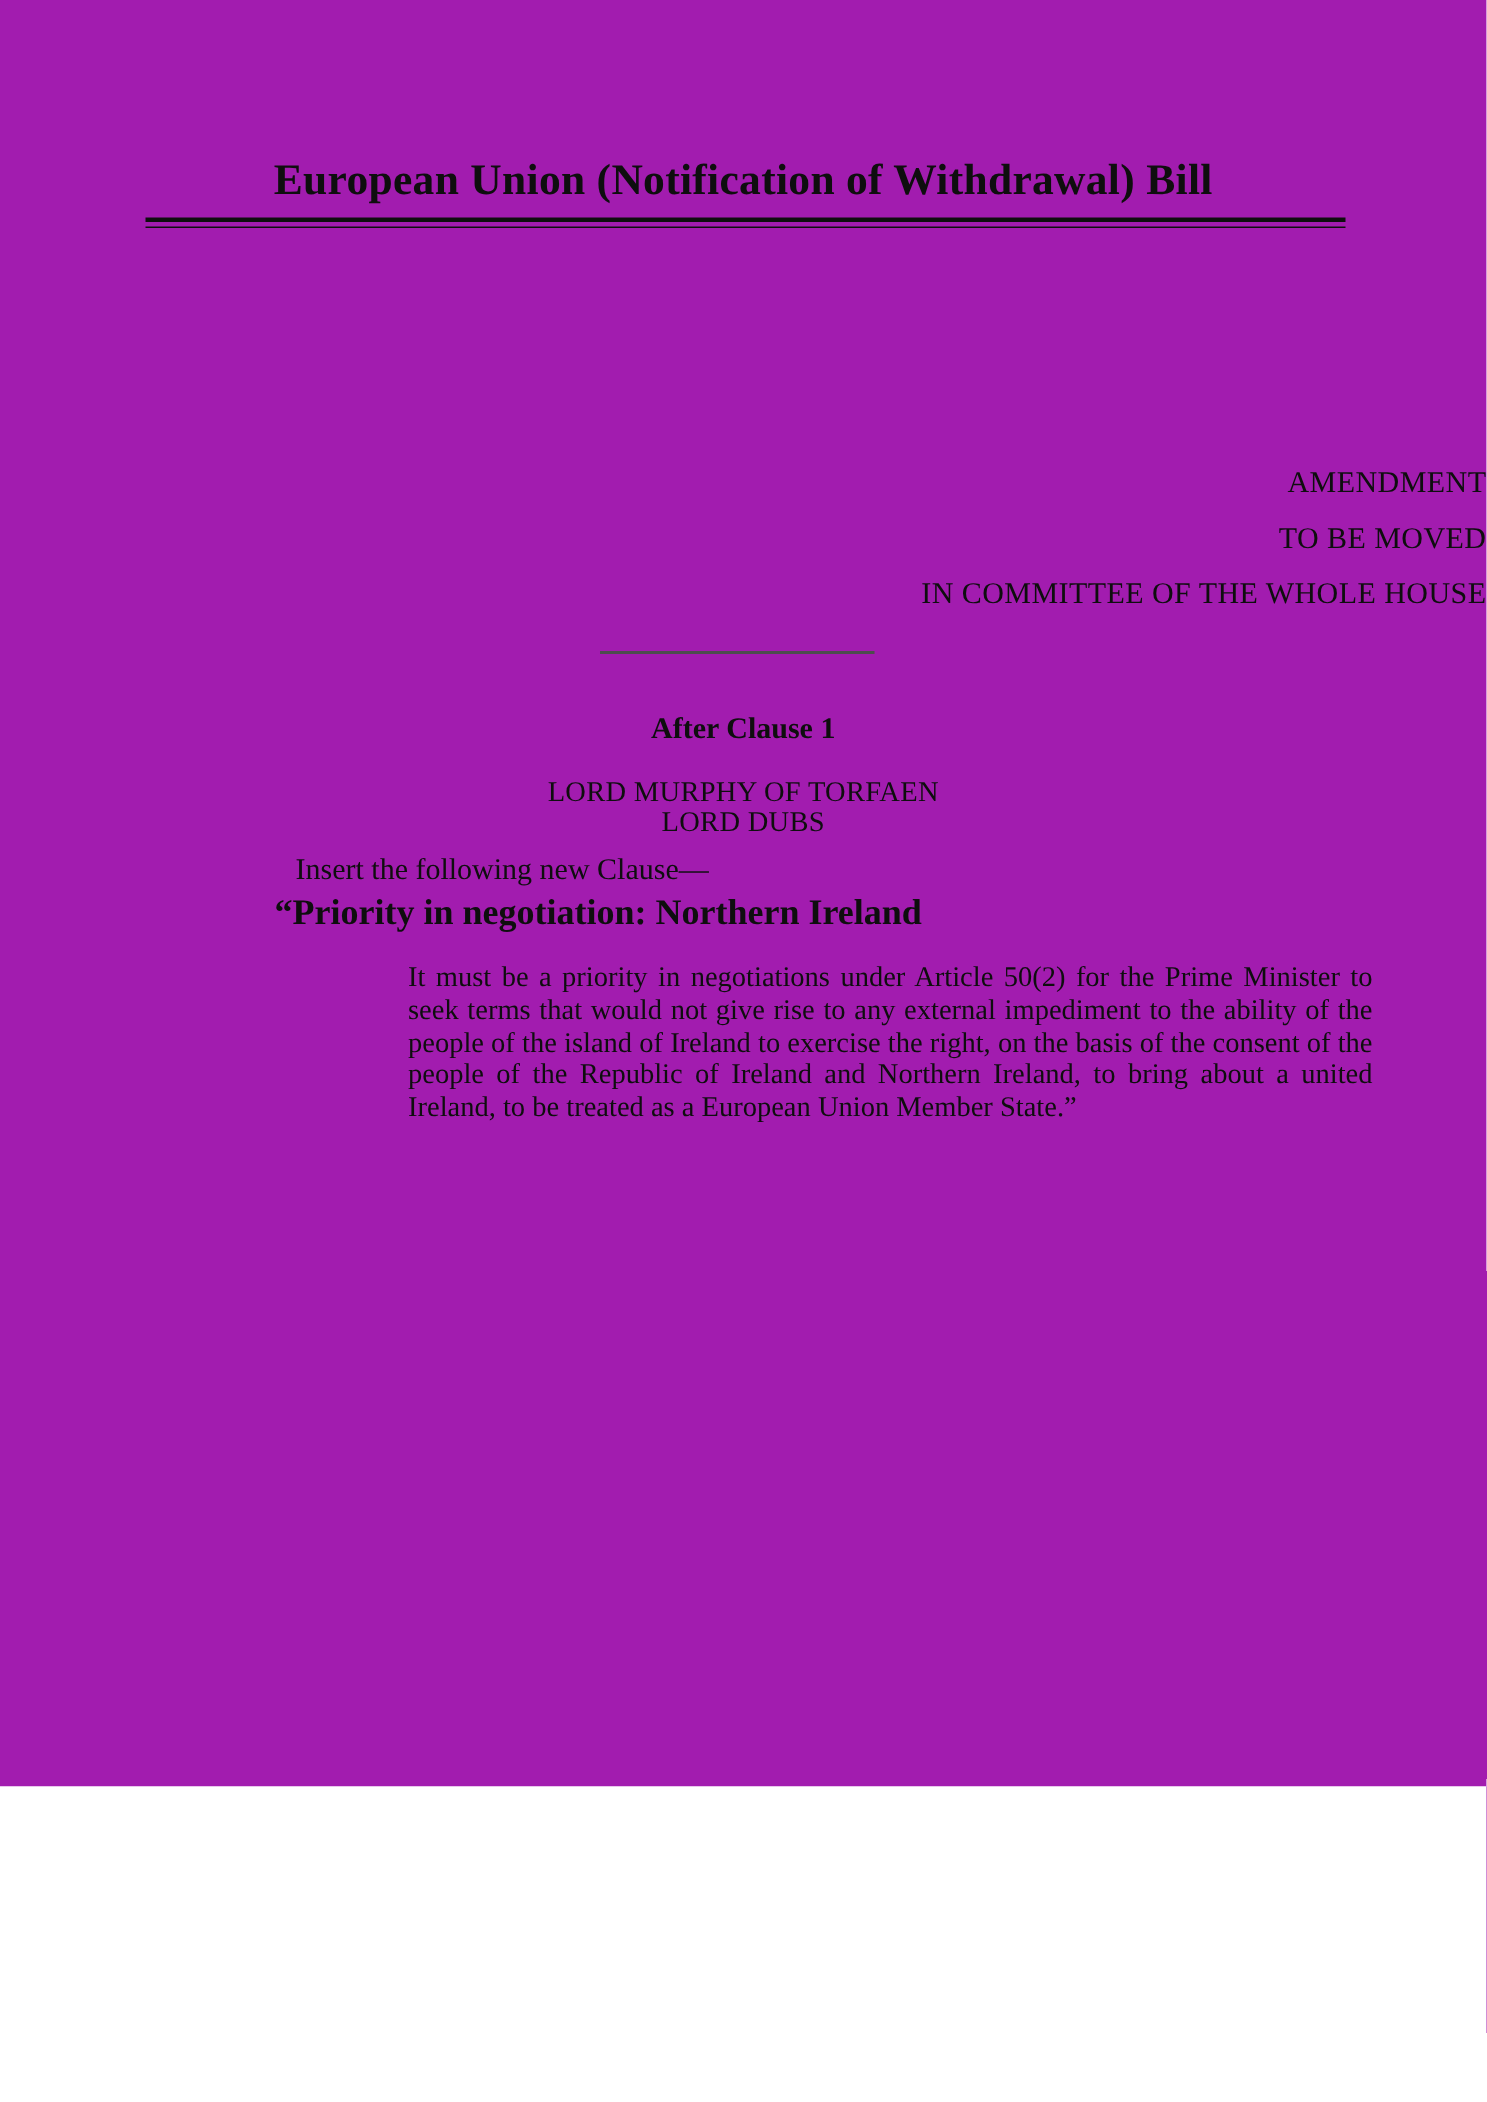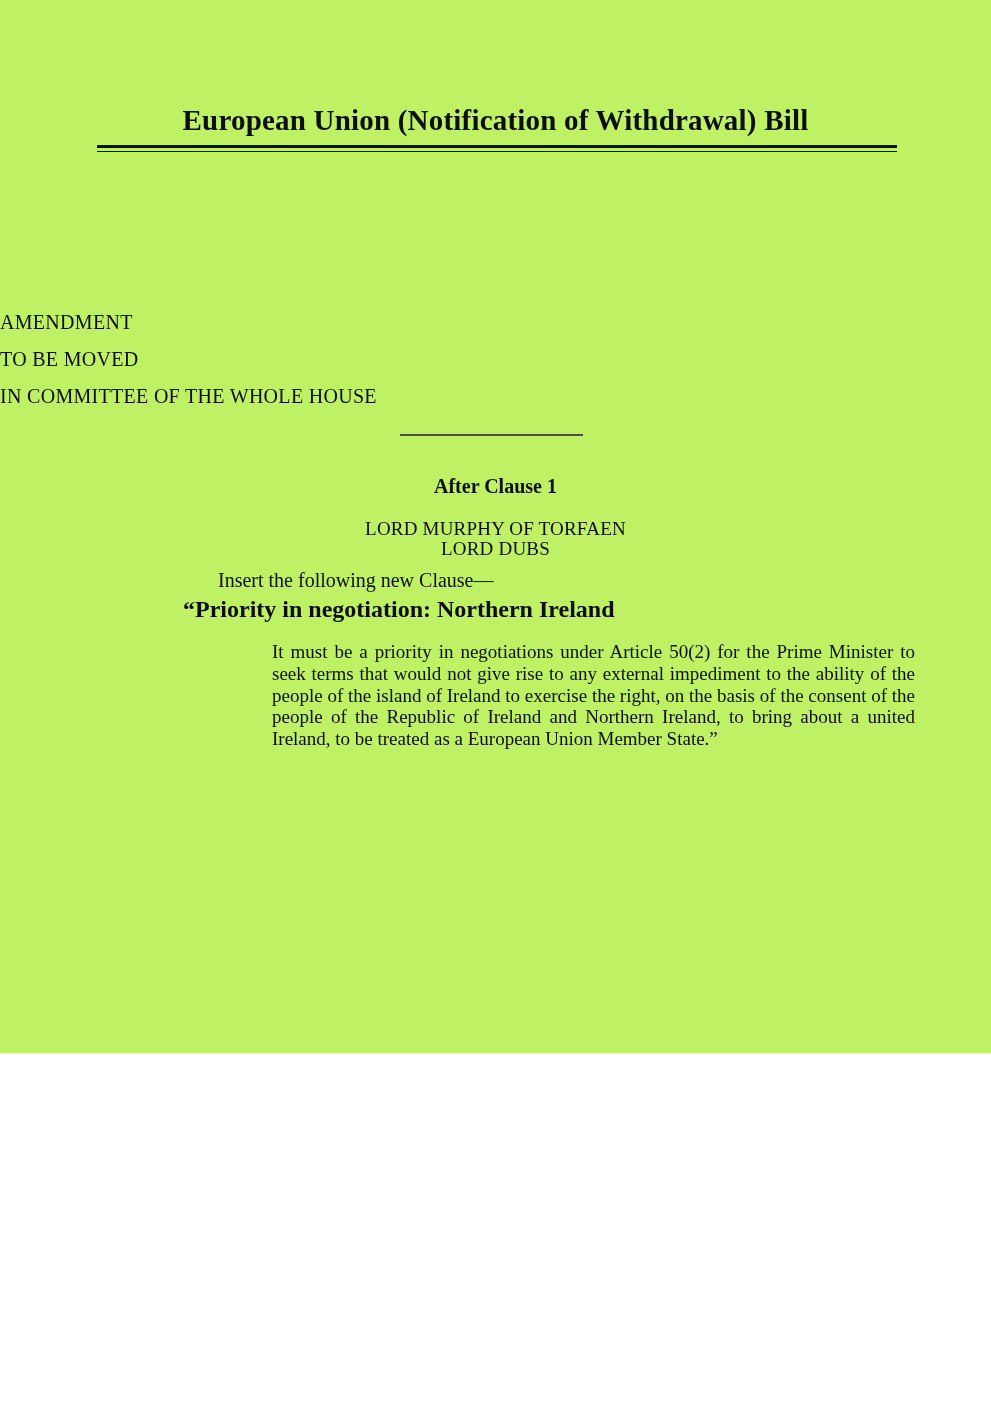--- a/index.html
+++ b/index.html
@@ -1,20 +1,20 @@
 <!DOCTYPE html>
 <html><head>
 <meta charset="utf-8">
 <style>
   html, body { margin: 0; padding: 0; background: #fff; }
   .page {
     position: relative;
     width: 991px;
-    height: 1053px;
-    background: #bef264;
+    height: 1191px;
+    background: #a21caf;
     font-family: "Liberation Serif", "DejaVu Serif", serif;
     color: #0e0e0e;
     overflow: hidden;
   }
   .doc-title {
     position: absolute;
     top: 104px;
     left: 0;
     right: 0;
     margin: 0;
@@ -30,21 +30,21 @@
     width: 800px;
     height: 3px;
     border-top: 3px solid #0e0e0e;
     border-bottom: 1px solid #0e0e0e;
   }
   .ceremonial {
     position: absolute;
     top: 304px;
     left: 0;
     right: 0;
-    text-align: left;
+    text-align: right;
     font-size: 20px;
     line-height: 37px;
     letter-spacing: 0.3px;
   }
   .center-rule {
     position: absolute;
     top: 434px;
     left: 400px;
     width: 183px;
     border-top: 2px solid #4d4d4d;
@@ -66,21 +66,20 @@
     text-align: center;
     font-size: 19px;
     line-height: 19.5px;
     letter-spacing: 0.2px;
   }
   .instruction {
     position: absolute;
     top: 569px;
     left: 197px;
     font-size: 20px;
-    margin-left: 21px;
   }
   .clause-title {
     position: absolute;
     top: 596px;
     left: 197px;
     text-indent: -14px;
     font-size: 24px;
     font-weight: bold;
   }
   .clause-body {

